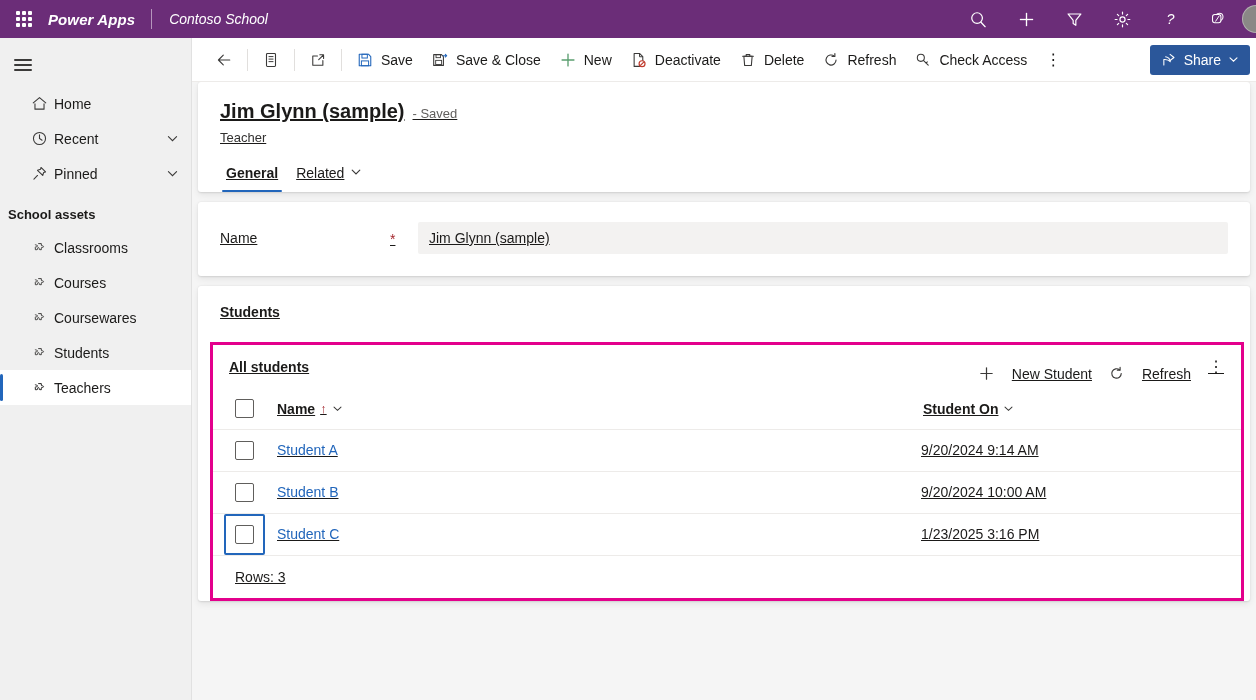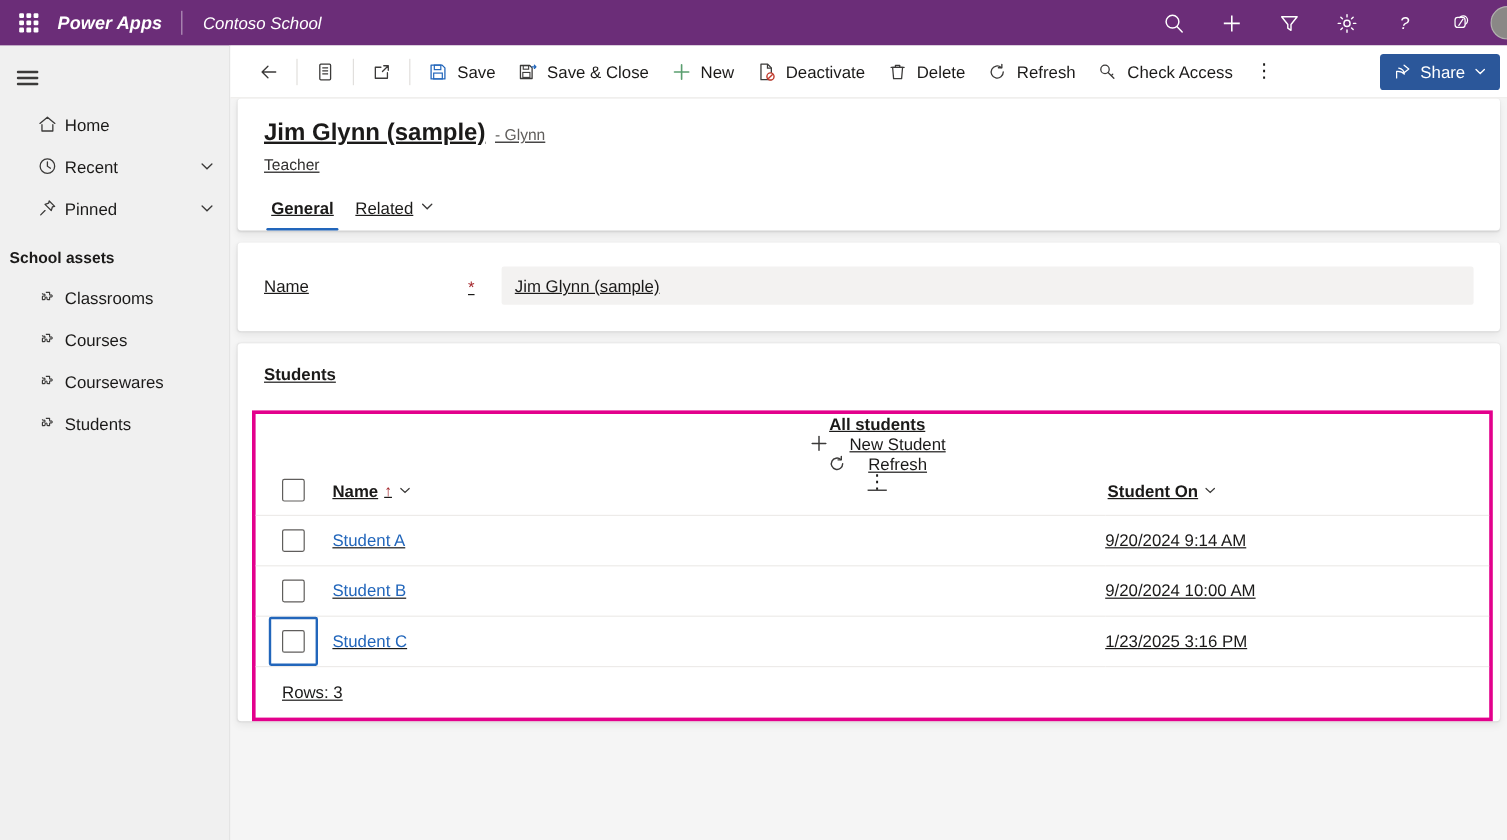--- a/index.html
+++ b/index.html
@@ -142,21 +142,20 @@
 
   .highlight-box {
     margin: 22px 6px 0 12px;
     border: 3px solid #e3008c;
     background: #ffffff;
     position: relative;
   }
   .grid-head {
     height: 44px; display: flex; align-items: center;
     padding: 0 8px 0 16px;
-    flex-direction: column;
   }
   .view-name { font-size: 14px; font-weight: bold; color: #1b1a19; white-space: nowrap; }
   .grid-head-spacer { flex: 1 1 auto; }
   .grid-cmd {
     display: flex; align-items: flex-end; gap: 17px; height: 30px; padding: 0 8px;
     font-size: 14px; color: #1b1a19; cursor: pointer; border-radius: 2px; white-space: nowrap;
   }
 
   table.grid { width: 100%; border-collapse: collapse; table-layout: fixed; }
   table.grid th, table.grid td {
@@ -334,20 +333,28 @@
 
       <div class="nav-item">
         <span class="ic">
           <svg width="17" height="17" viewBox="0 0 18 18">
               <path d="M7.2 2.9h3.6v1.8c0 .6.5 1 1.1.8.7-.3 1.4.2 1.4.9s-.7 1.2-1.4.9c-.6-.2-1.1.2-1.1.8v1.8H9.1c-.6 0-1-.5-.8-1.1.3-.7-.2-1.4-.9-1.4s-1.2.7-.9 1.4c.2.6-.2 1.1-.8 1.1H3.9V7.3c0-.6.5-1 1.1-.8.7.3 1.4-.2 1.4-.9s-.7-1.2-1.4-.9c-.6.2-1.1-.2-1.1-.8" transform="translate(1,2.2) scale(0.92)" fill="none" stroke="#3b3a39" stroke-width="1.1" stroke-linejoin="round"></path>
             </svg>
         </span>
         <span class="lbl">Students</span>
       </div>
 
+      <div class="nav-item selected">
+        <span class="ic">
+          <svg width="17" height="17" viewBox="0 0 18 18">
+              <path d="M7.2 2.9h3.6v1.8c0 .6.5 1 1.1.8.7-.3 1.4.2 1.4.9s-.7 1.2-1.4.9c-.6-.2-1.1.2-1.1.8v1.8H9.1c-.6 0-1-.5-.8-1.1.3-.7-.2-1.4-.9-1.4s-1.2.7-.9 1.4c.2.6-.2 1.1-.8 1.1H3.9V7.3c0-.6.5-1 1.1-.8.7.3 1.4-.2 1.4-.9s-.7-1.2-1.4-.9c-.6.2-1.1-.2-1.1-.8" transform="translate(1,2.2) scale(0.92)" fill="none" stroke="#1b1a19" stroke-width="1.1" stroke-linejoin="round"></path>
+            </svg>
+        </span>
+        <span class="lbl">Teachers</span>
+      </div>
     </div>
 
     <div class="main">
 
       <div class="cmdbar">
         <div class="cmd">
           <svg width="18" height="18" viewBox="0 0 20 20">
               <path d="M9.2 4.6L3.8 10l5.4 5.4M4 10h12.4" fill="none" stroke="#3b3a39" stroke-width="1.25" stroke-linecap="round" stroke-linejoin="round"></path>
             </svg>
         </div>
@@ -445,21 +452,21 @@
               <path d="M2.2 4.2L6 7.9l3.8-3.7" fill="none" stroke="#ffffff" stroke-width="1.2" stroke-linecap="round"></path>
             </svg>
         </div>
       </div>
 
       <div class="content">
 
         <div class="card header-card">
           <div class="rec-title-row">
             <div class="rec-title">Jim Glynn (sample)</div>
-            <div class="rec-status">- Glynn</div>
+            <div class="rec-status">- Saved</div>
           </div>
           <div class="rec-subtitle">Teacher</div>
           <div class="tabs">
             <div class="tab active">
               <span>General</span>
             </div>
             <div class="tab">
               <span>Related</span>
               <span>
                 <svg width="12" height="12" viewBox="0 0 12 12">

